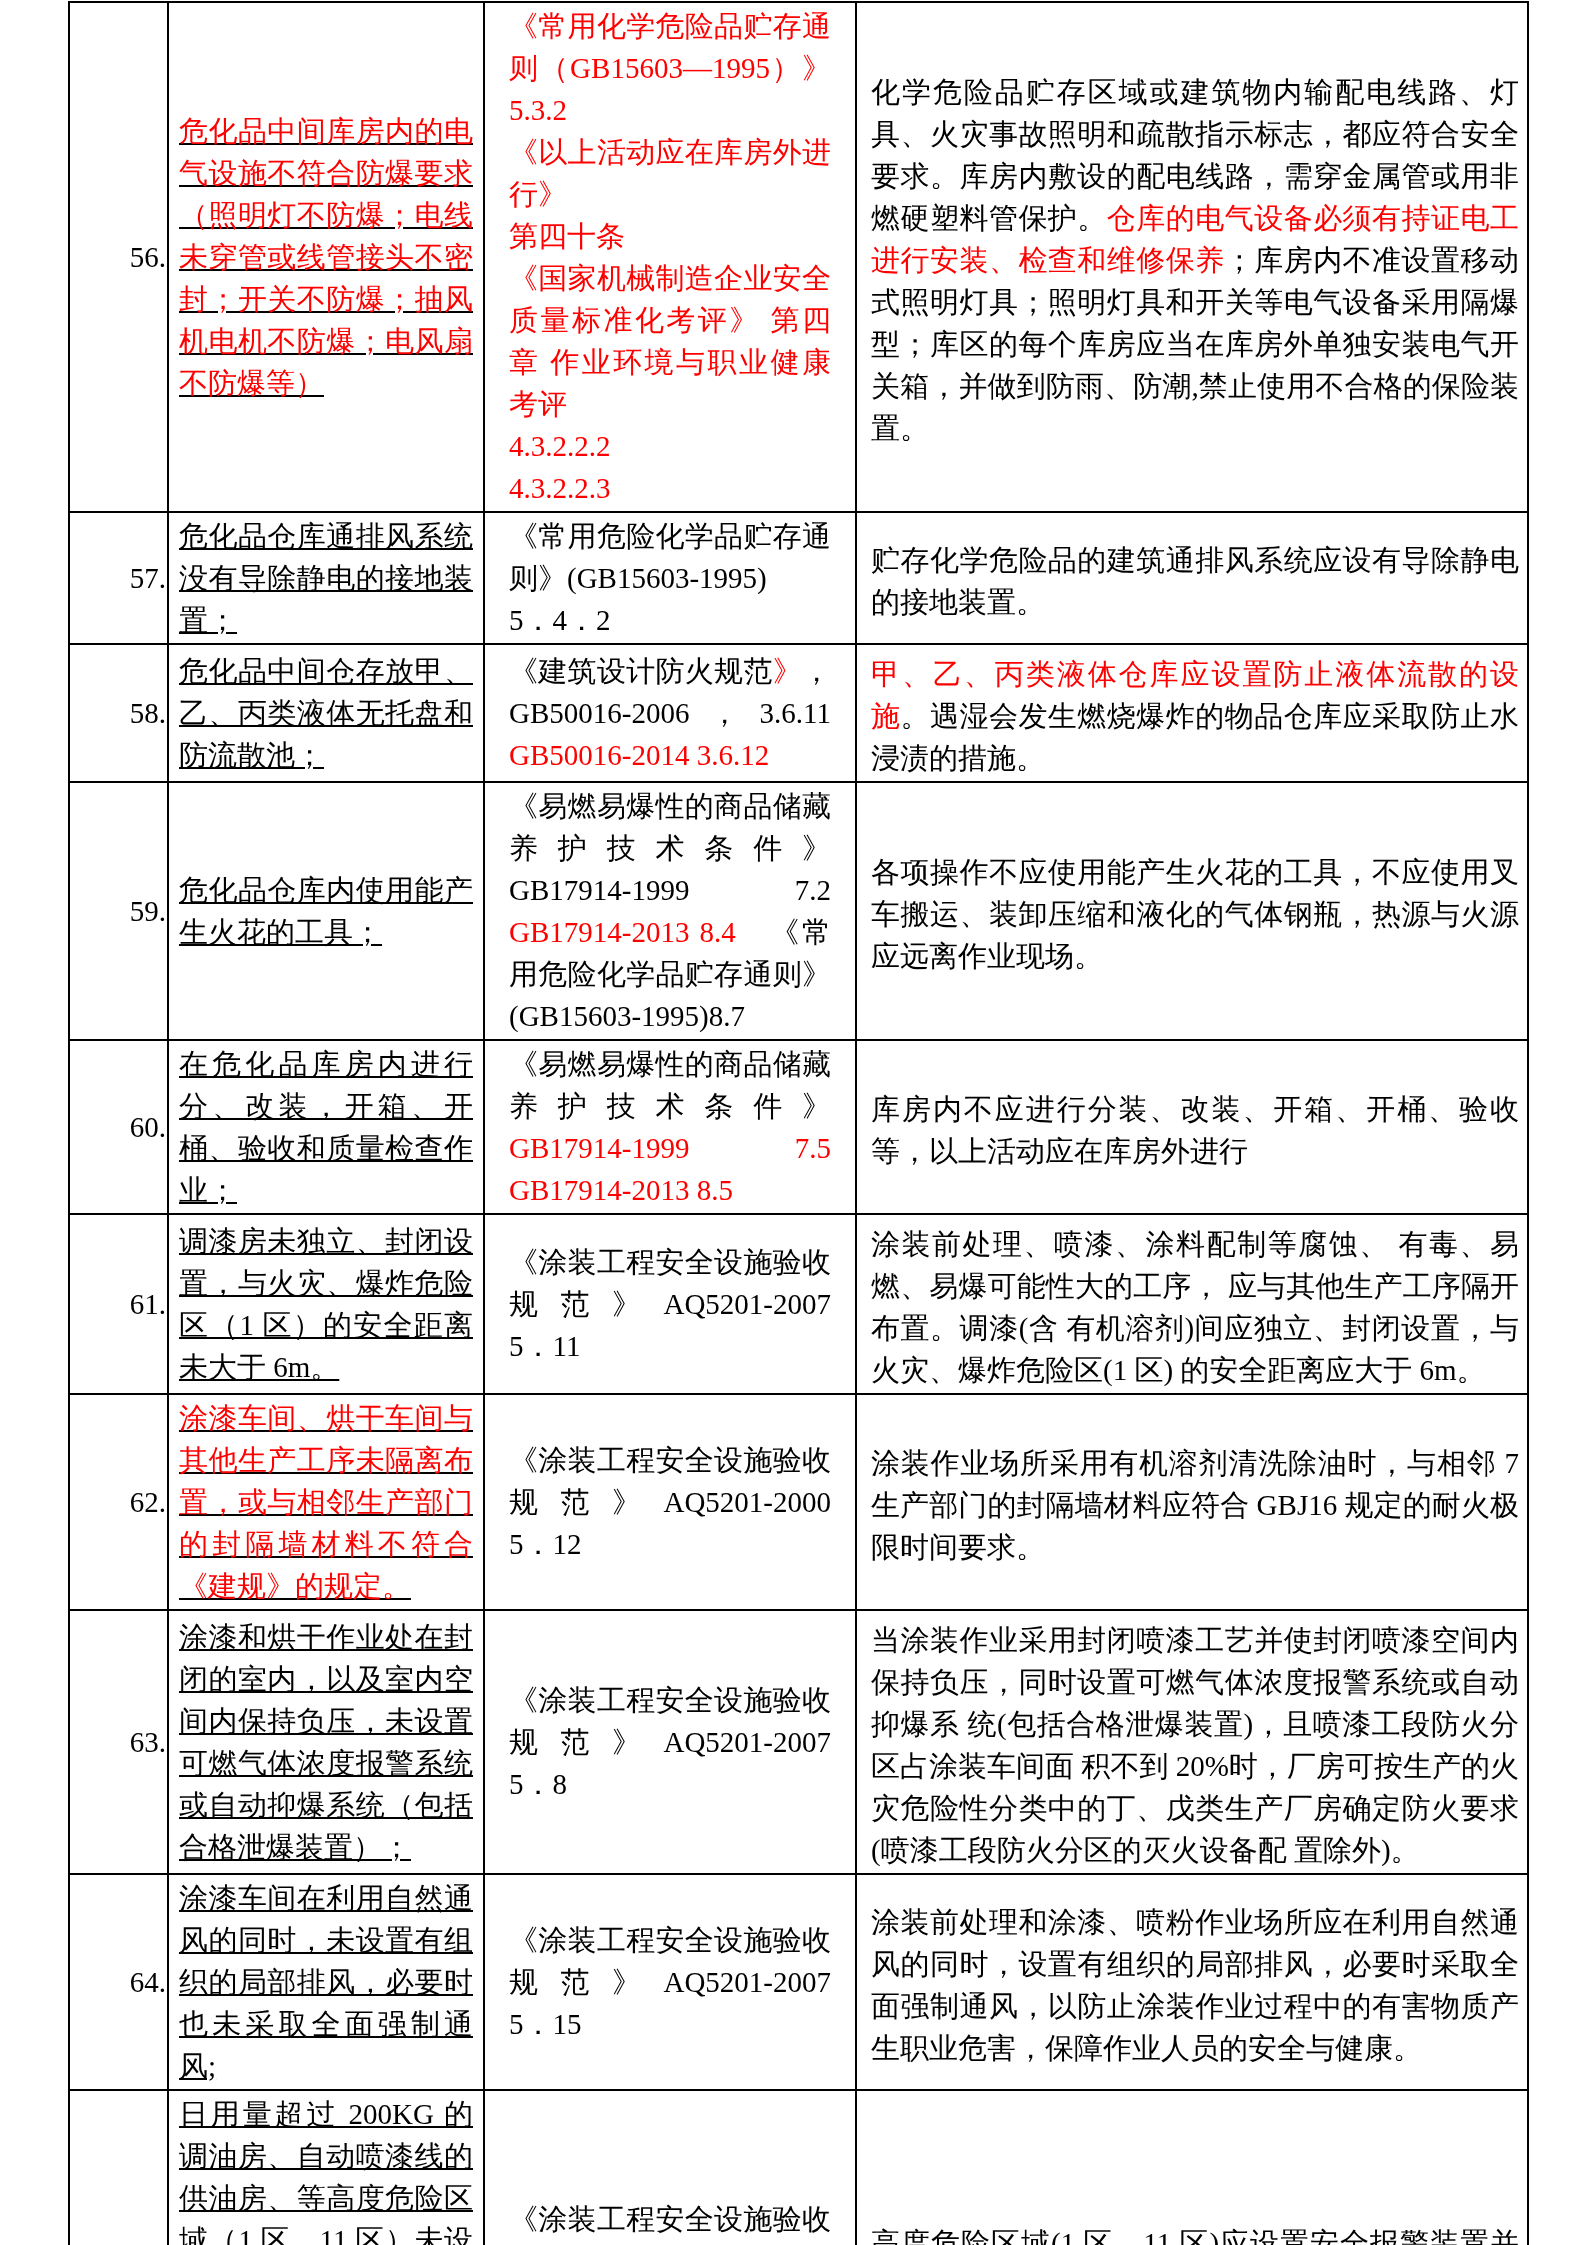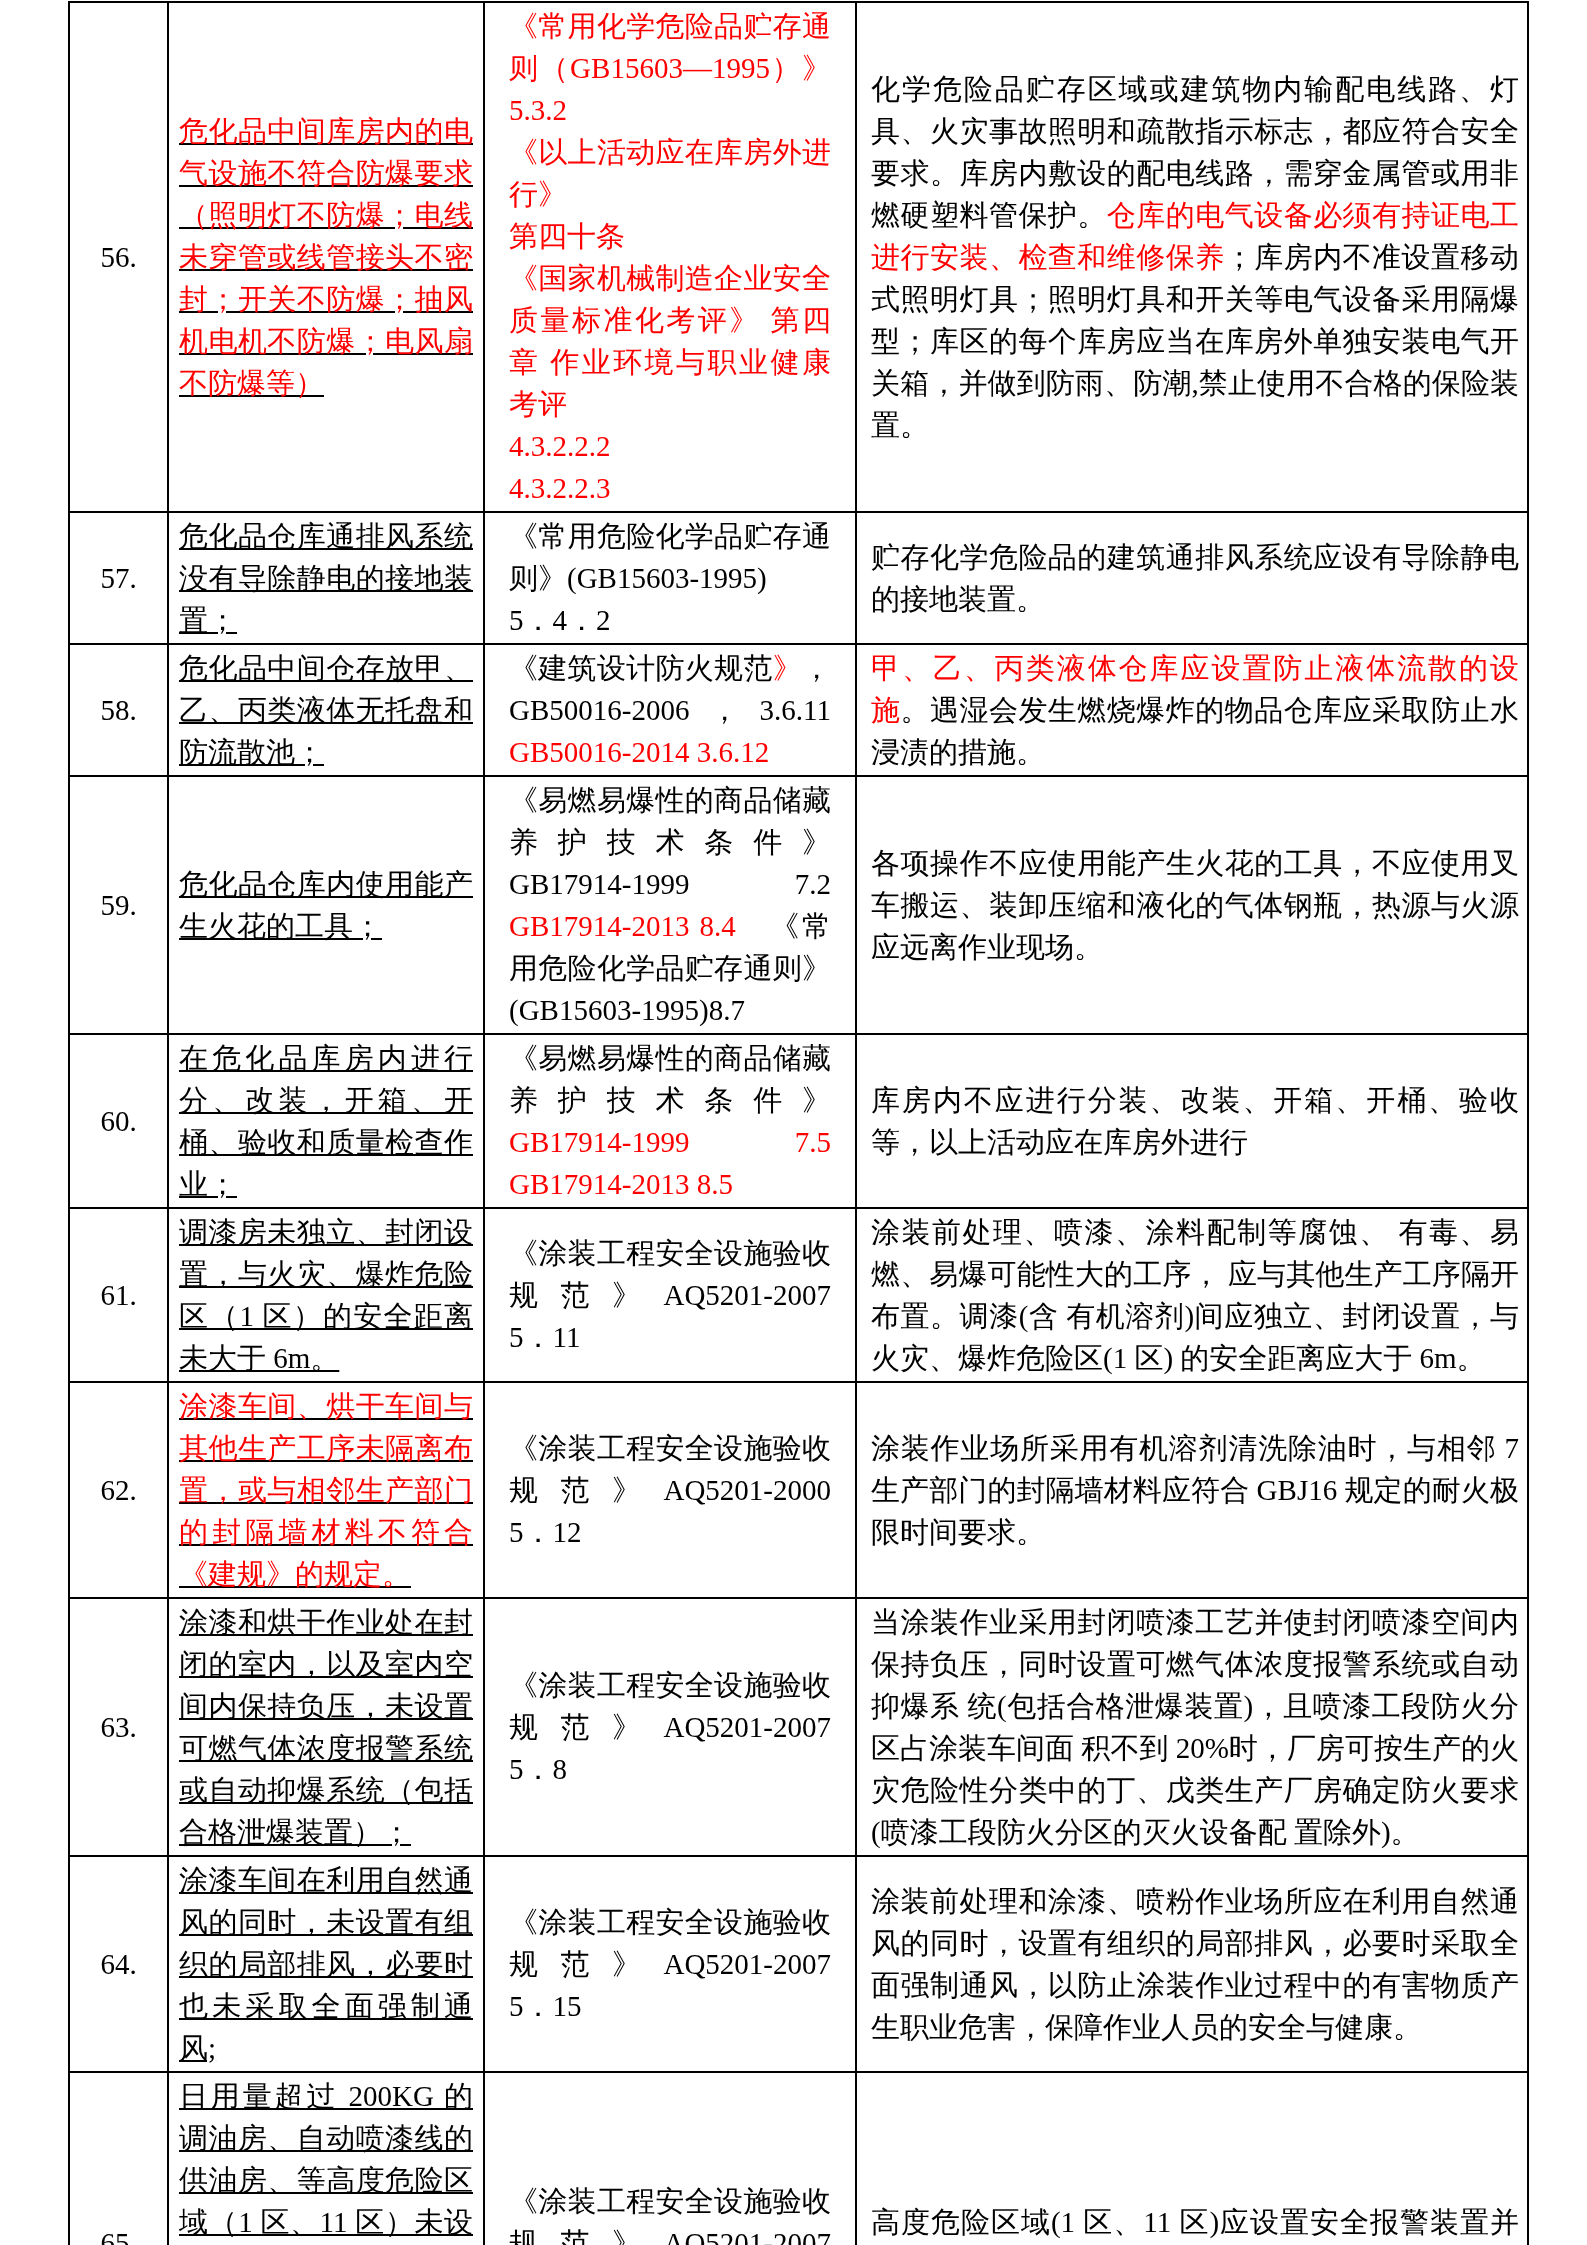--- a/index.html
+++ b/index.html
@@ -16,24 +16,24 @@
     border-collapse:collapse;table-layout:fixed;
   }
   table.doc-table td{
     border:2px solid #000;
     vertical-align:middle;
     font-size:29px;
     line-height:42px;
     overflow:hidden;
   }
   table.doc-table tr:last-child td{border-bottom-width:3px;}
-  td.col-num{text-align:center;font-size:30px;}
+  td.col-num{text-align:right;font-size:30px;}
   td.col-issue{padding:2px 10px;text-align:justify;text-justify:inter-ideograph;text-decoration:underline;}
   td.col-basis{padding:2px 24px;text-align:justify;text-justify:inter-ideograph;}
-  td.col-req{padding:2px 8px 2px 14px;text-align:justify;text-justify:inter-ideograph;position:relative;}
+  td.col-req{padding:8px 8px 2px 14px;text-align:justify;text-justify:inter-ideograph;position:relative;}
   .red{color:var(--accent-red,#ff0000);}
 </style>
 </head>
 <body>
 
 <div class="page">
   <table class="doc-table">
     <colgroup>
       <col style="width:99px">
       <col style="width:316px">

